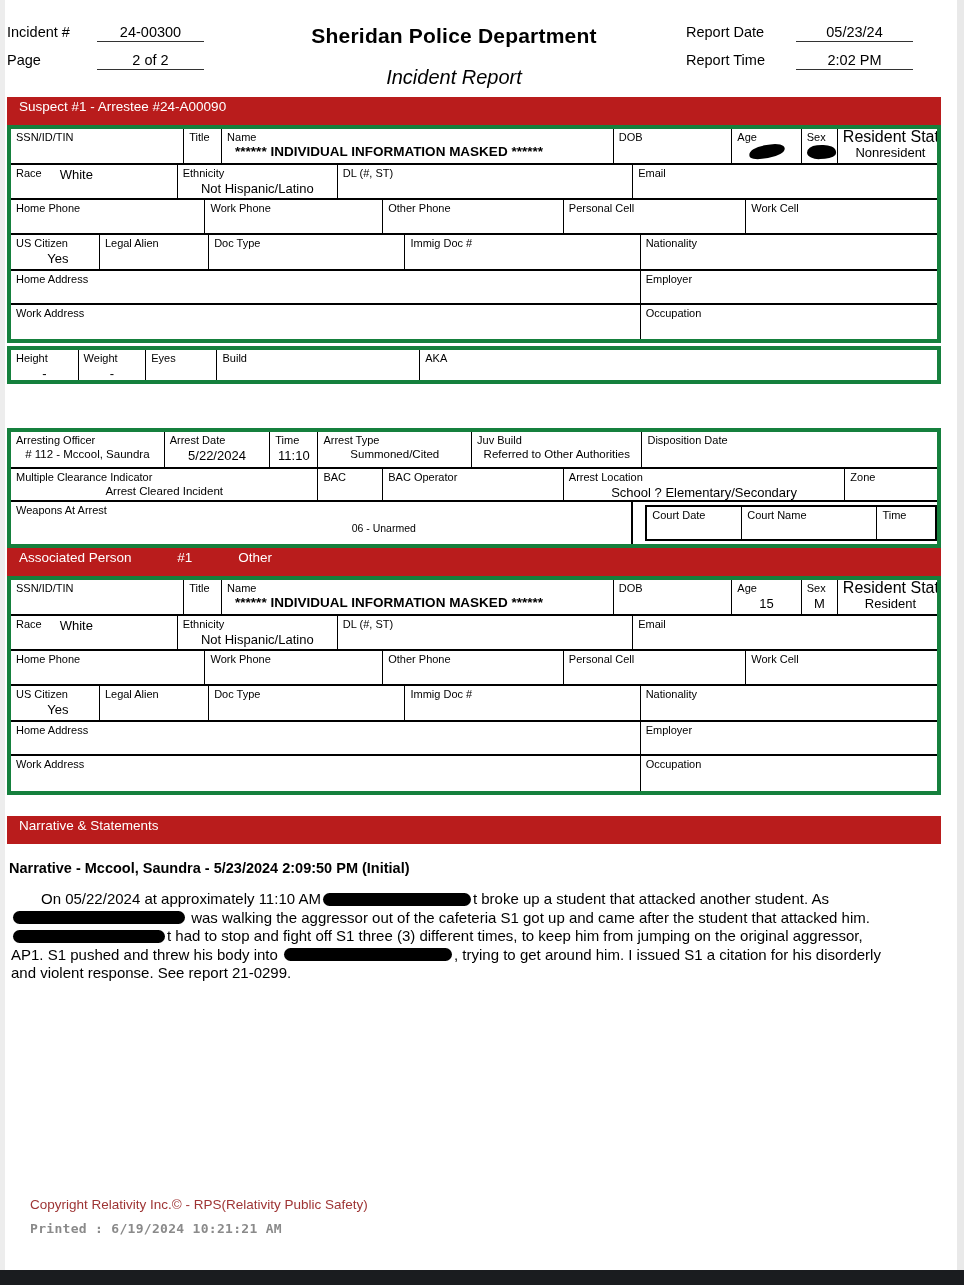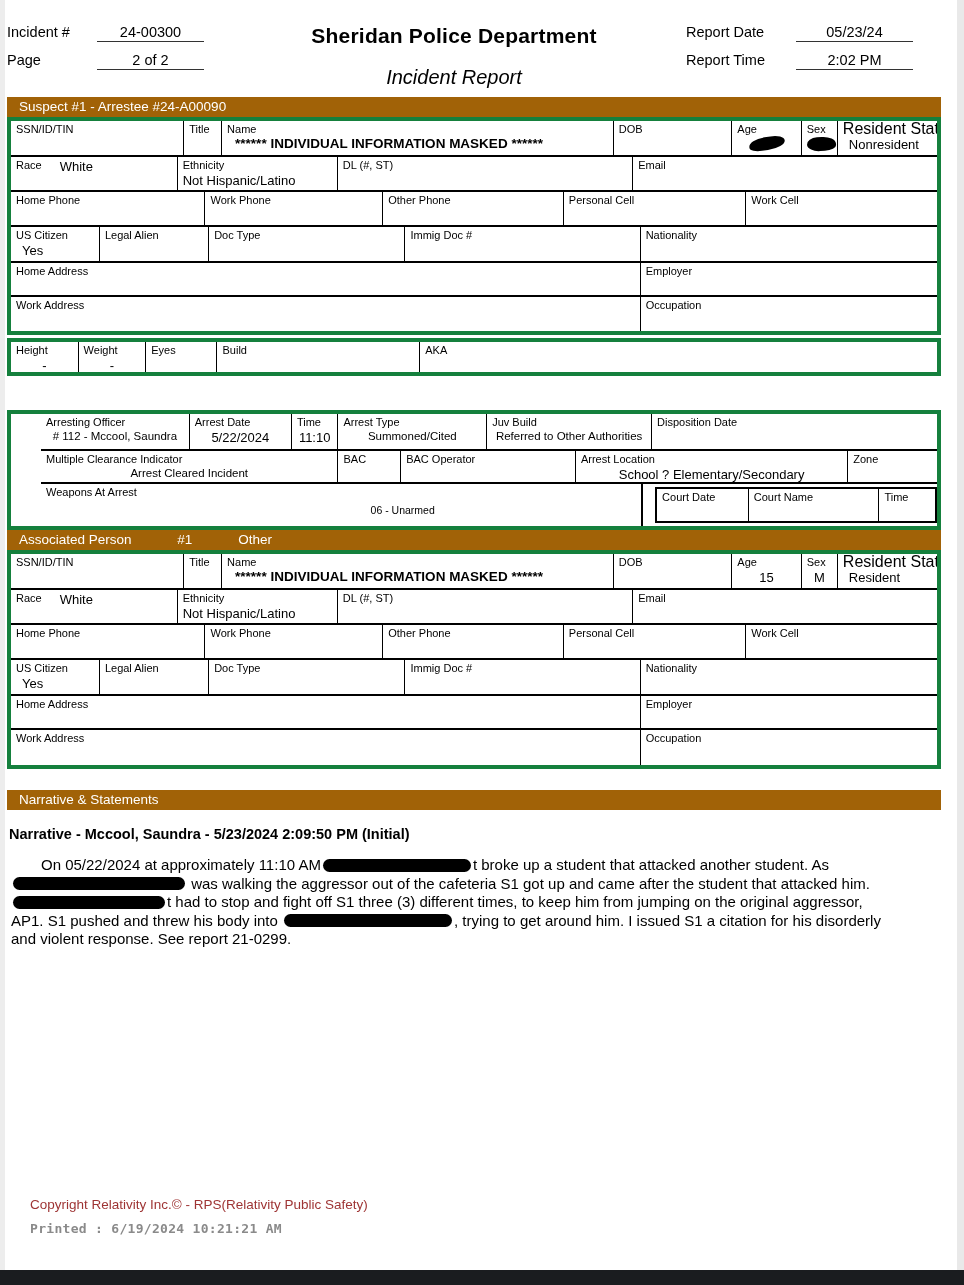--- a/index.html
+++ b/index.html
@@ -17,41 +17,41 @@
   .hdr-lab{font-size:14.5px;}
   .hdr-left .hdr-lab{width:90px;}
   .hdr-right .hdr-lab{width:110px;}
   .hdr-val{font-size:14.5px;text-align:center;border-bottom:1.5px solid #333;padding:0 6px 1px 6px;}
   .hdr-left .hdr-val{width:95px;}
   .hdr-right .hdr-val{width:105px;}
   .title{font-size:21px;font-weight:bold;letter-spacing:.2px;}
   .subtitle{font-size:20px;margin-top:18px;font-style:italic;}
 
   
-  .band{background:#a16207;color:#fff;font-size:13.5px;height:20px;line-height:20px;padding-left:12px;box-sizing:border-box;}
+  .band{background:#b91c1c;color:#fff;font-size:13.5px;height:28px;line-height:20px;padding-left:12px;box-sizing:border-box;}
   .band-num{margin-left:42px;}
   .mt21{margin-top:21px;}
 
   
   .tbl{border:4px solid #15803d;}
   .trow{display:flex;border-bottom:2px solid #000;}
   .trow:last-child{border-bottom:none;}
   .c{border-right:1px solid #000;box-sizing:border-box;padding:2px 5px;overflow:hidden;position:relative;}
   .c:last-child{border-right:none;flex:1;}
   .lab{font-size:11px;line-height:12px;white-space:nowrap;}
   .lab-sm{font-size:16px;}
-  .val{font-size:13px;margin-top:2px;}
+  .val{font-size:13px;margin-top:2px;text-align:center;}
   .vc{text-align:center;}
   .vs{font-size:11.5px;}
   .v-name{font-weight:bold;font-size:13.5px;margin-top:1px;padding-left:8px;white-space:nowrap;}
   .v-ind{padding-left:6px;}
   .c-inline{display:flex;align-items:flex-start;}
   .c-inline .val{margin:0 0 0 18px;}
   .htbl{margin-top:3px;}
-  .arrest{margin-top:34px;padding-left:30px;}
+  .arrest{margin-top:44px;}
 
   .scribble{display:block;margin:2px auto 0;background:#000;border-radius:55% 45% 60% 40%/70% 55% 65% 45%;transform:rotate(-9deg);}
   .scr-age{width:36px;height:13px;}
   .scr-sex{width:29px;height:14px;border-radius:45% 60% 50% 55%/60% 70% 45% 65%;transform:rotate(-4deg);}
 
   
   .weapons-row{height:42px;}
   .weapons-cell{border-right:2px solid #000;height:100%;}
   .wp-val{font-size:10.5px;margin-top:6px;padding-left:55%;white-space:nowrap;}
   .court-group{margin-left:12px;margin-top:3px;height:36px;border:2px solid #000;display:flex;flex:1;box-sizing:border-box;}

